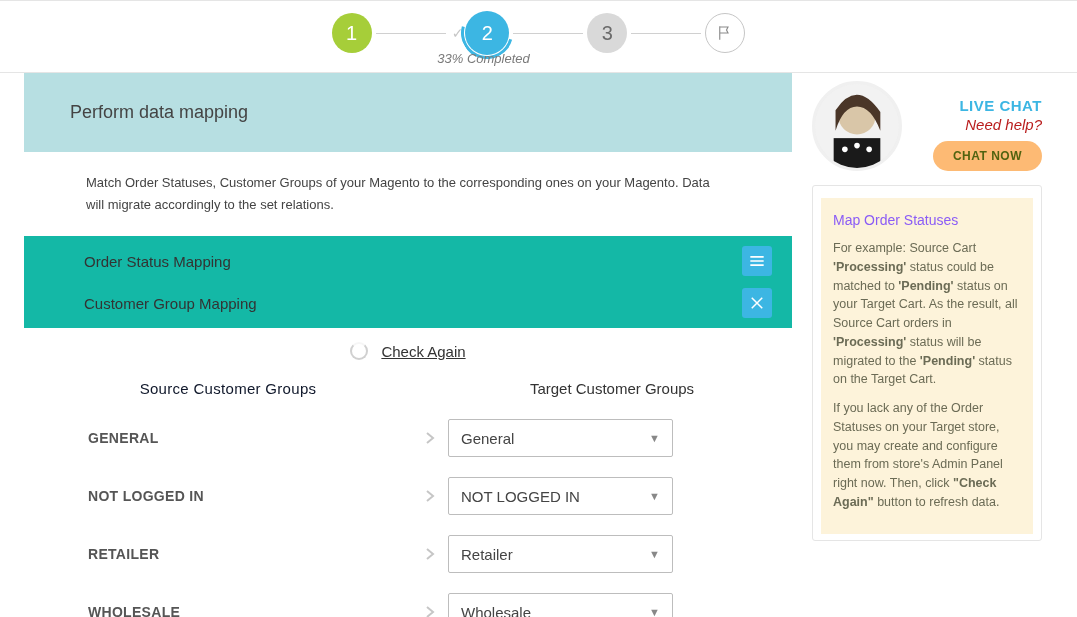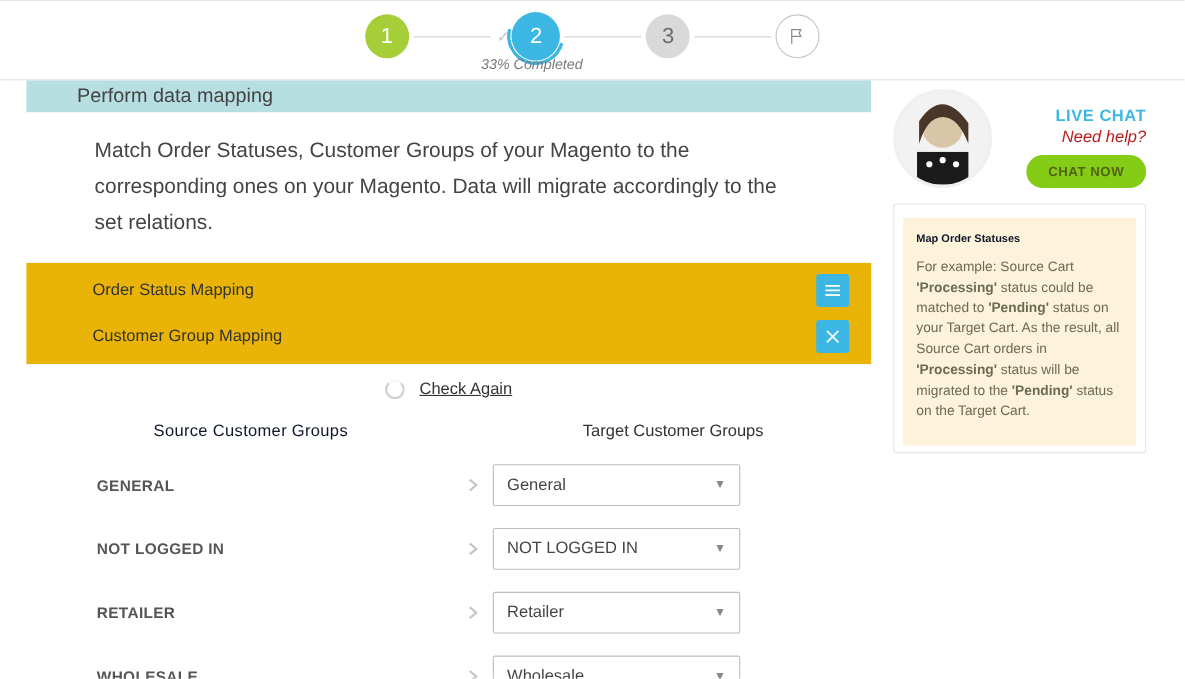--- a/index.html
+++ b/index.html
@@ -10,23 +10,23 @@
 .step1{background:#a6ce39}
 .step2{background:#3cb6e3;width:44px;height:44px;position:relative}
 .step2::before{content:"";position:absolute;inset:-4px;border-radius:50%;border:3px solid #3cb6e3;border-top-color:transparent;border-right-color:transparent;transform:rotate(-30deg)}
 .step3{background:#d9d9d9;color:#6b6b6b}
 .step-flag{background:#fff;border:1px solid #c6c6c6;color:#8a8a8a}
 .connector{width:70px;height:1px;background:#d0d0d0;margin:0 4px}
 .check-mini{color:#c6c6c6;font-size:14px;margin:0 2px}
 .progress-text{position:absolute;bottom:6px;left:50%;transform:translateX(-50%);font-style:italic;color:#7a7a7a;font-size:13px;width:100%;text-align:center;margin-left:-55px}
 .content{display:flex;padding:0;gap:20px}
 .left-col{flex:0 0 768px;margin-left:24px}
-.header-bar{background:#b7dfe2;color:#444;font-size:18px;font-weight:400;padding:4px 46px}
-.desc{padding:20px 62px;font-size:19px;color:#444;line-height:1.7}
-.mapping-tabs{background:#eab308}
+.header-bar{background:#b7dfe2;color:#444;font-size:18px;font-weight:400;padding:29px 46px}
+.desc{padding:20px 62px;font-size:13px;color:#444;line-height:1.7}
+.mapping-tabs{background:#14b8a6}
 .tab-row{display:flex;align-items:center;justify-content:space-between;padding:10px 20px 10px 60px;font-size:15px;color:#333}
 .tab-row+.tab-row{padding-top:2px}
 .icon-btn{width:30px;height:30px;background:#3cb6e3;border-radius:3px;display:flex;align-items:center;justify-content:center;cursor:pointer}
 .icon-btn svg{stroke:#fff;stroke-width:2;fill:none}
 .check-again-row{display:flex;align-items:center;justify-content:center;padding:14px 0;font-size:15px;gap:13px}
 .check-again-row a{color:#333;text-decoration:underline}
 .spinner{width:18px;height:18px;border:2px solid #d0d0d0;border-top-color:#f6f6f6;border-radius:50%}
 .grid{padding:0 20px}
 .grid-head{display:flex;padding:6px 0 12px}
 .grid-head .col-src{flex:0 0 368px;text-align:center;font-size:15px;color:#0f172a}
@@ -37,24 +37,24 @@
 .col-tgt{flex:1;display:flex;align-items:center}
 .select{width:225px;height:38px;border:1px solid #bdbdbd;border-radius:2px;display:flex;align-items:center;justify-content:space-between;padding:0 12px;font-size:15px;color:#444;background:#fff;cursor:pointer}
 .select .caret{color:#888;font-size:11px}
 .right-col{flex:0 0 230px;margin-top:8px}
 .chat-box{display:flex;gap:10px;align-items:flex-end;margin-bottom:14px}
 .avatar{width:90px;height:90px;border-radius:50%;border:3px solid #f0f0f0;overflow:hidden;flex:none;background:#eee}
 .avatar svg{width:100%;height:100%}
 .chat-txt{flex:1;text-align:right}
 .live-chat{color:#3cb6e3;font-weight:600;letter-spacing:.5px;font-size:15px}
 .need-help{color:#b91c1c;font-style:italic;font-size:15px;margin-top:2px}
-.chat-btn{background:#84cc16;color:#516310;border-radius:18px;padding:8px 20px;font-size:12px;font-weight:600;letter-spacing:.5px;display:inline-block;margin-top:8px;cursor:pointer;border:none}
+.chat-btn{background:#fdba74;color:#516310;border-radius:18px;padding:8px 20px;font-size:12px;font-weight:600;letter-spacing:.5px;display:inline-block;margin-top:8px;cursor:pointer;border:none}
 .help-panel{border:1px solid #e5e5e5;border-radius:3px;padding:12px 0 6px;background:#fff}
 .help-card{margin:0 8px;background:#fdf3da;padding:12px;font-size:12.5px;color:#6b6b55;line-height:1.5}
-.help-card h4{font-size:10px;color:#0f172a;font-weight:700;margin-bottom:8px}
+.help-card h4{font-size:14px;color:#8b5cf6;font-weight:400;margin-bottom:8px}
 .help-card p{margin-bottom:10px}
 .help-card b{font-weight:700}
 </style>
 </head>
 <body>
 
 <div class="topbar">
   <div class="steps">
     <div class="step-circle step1">1</div>
     <div class="connector"></div>
@@ -186,17 +186,20 @@
         <button class="chat-btn">CHAT NOW</button>
       </div>
     </div>
 
     <div class="help-panel">
       <div class="help-card">
         <h4>Map Order Statuses</h4>
         <p>
           <span>For example: Source Cart </span><b>'Processing'</b><span> status could be matched to </span><b>'Pending'</b><span> status on your Target Cart. As the result, all Source Cart orders in </span><b>'Processing'</b><span> status will be migrated to the </span><b>'Pending'</b><span> status on the Target Cart.</span>
         </p>
+        <p>
+          <span>If you lack any of the Order Statuses on your Target store, you may create and configure them from store's Admin Panel right now. Then, click </span><b>"Check Again"</b><span> button to refresh data.</span>
+        </p>
       </div>
 
     </div>
   </div>
 </div>
 
 </body></html>

